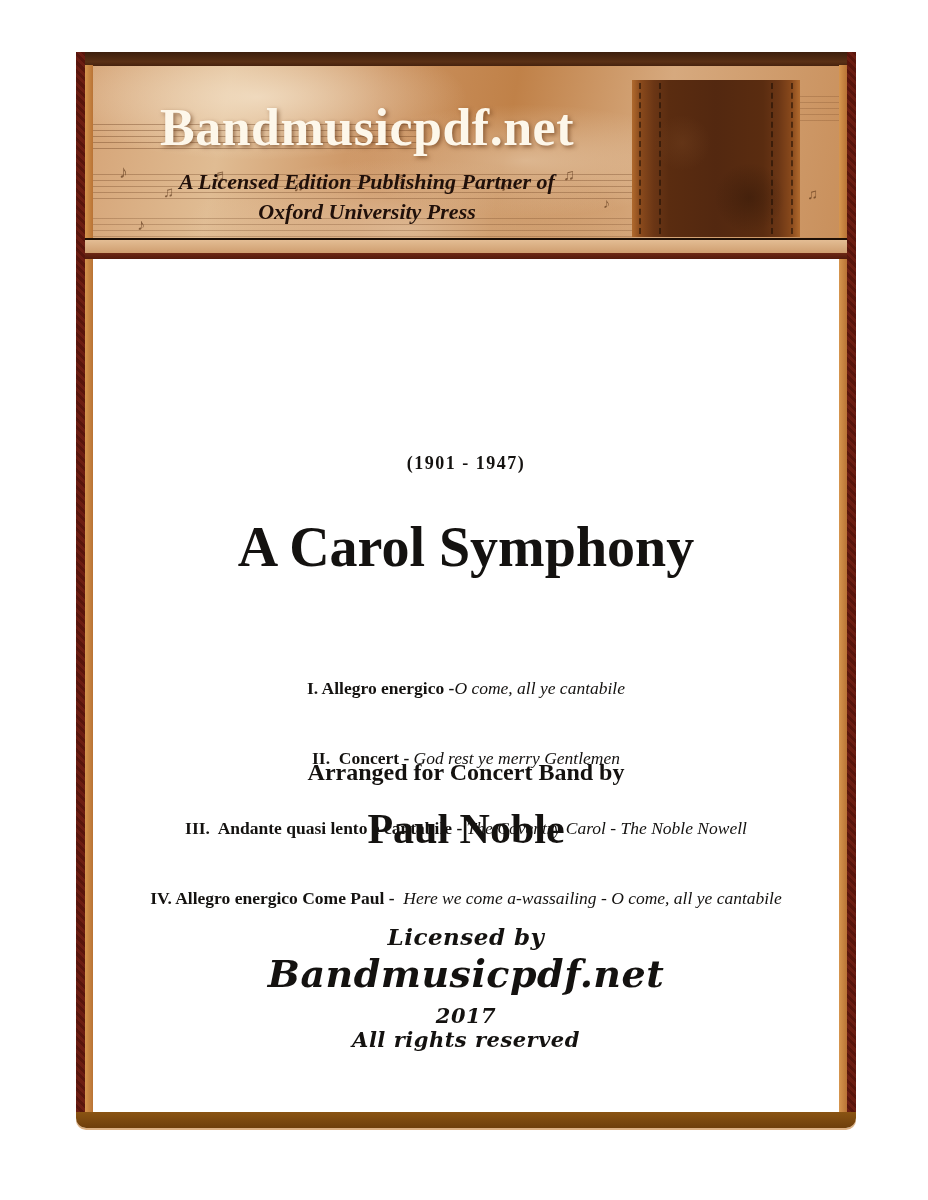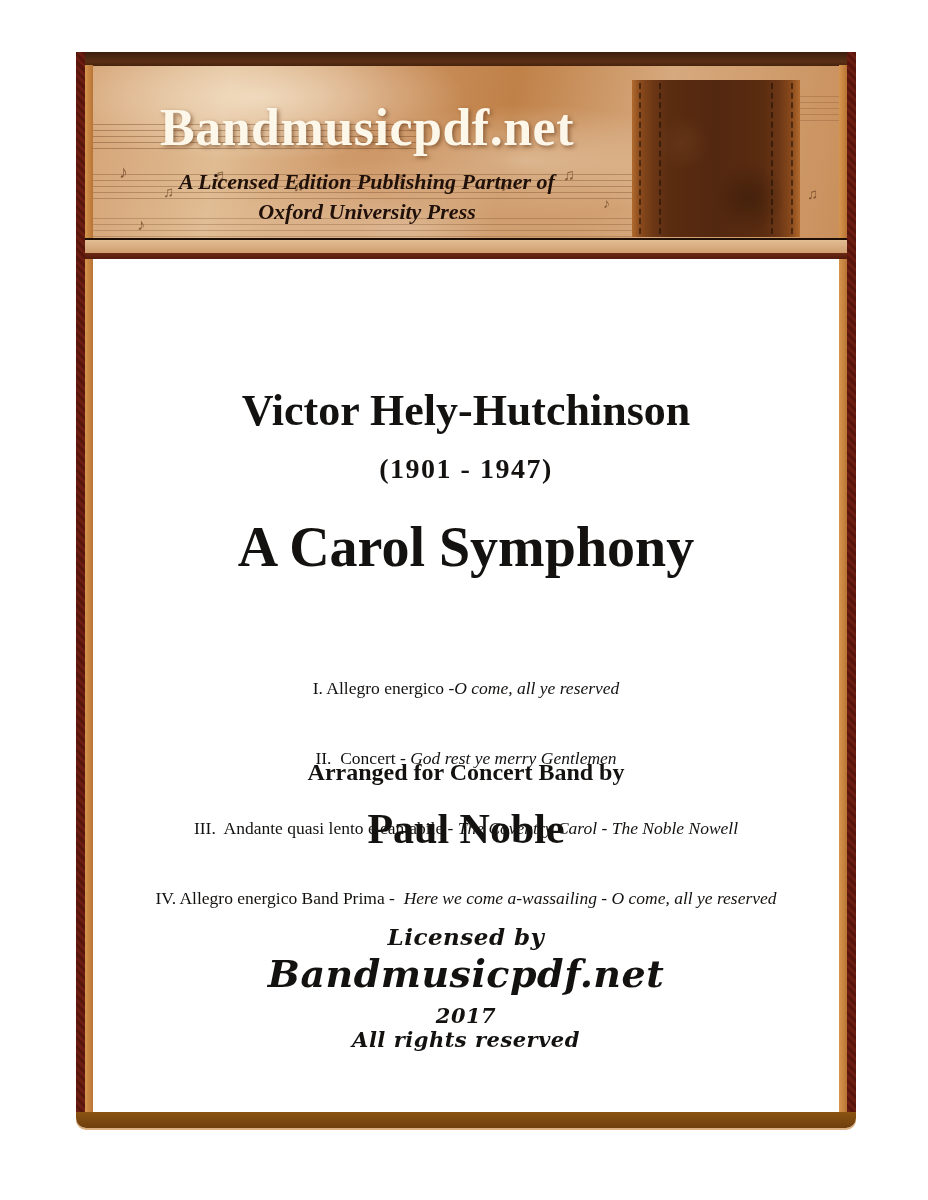--- a/index.html
+++ b/index.html
@@ -55,25 +55,25 @@
       radial-gradient(circle 50px at 70% 75%, rgba(40,18,6,.4), rgba(0,0,0,0) 70%),
       linear-gradient(90deg,#b06a2e 0%,#8a4a1c 5%,#6b3615 13%,#5a2c10 22%,#532810 50%,#5a2c10 78%,#6b3615 87%,#8a4a1c 95%,#b06a2e 100%);}
   .spine::before,.spine::after{content:"";position:absolute;top:3px;bottom:3px;width:18px;
     border-left:2px dashed rgba(25,12,4,.55);border-right:2px dashed rgba(25,12,4,.55);}
   .spine::before{left:7px;} .spine::after{right:7px;}
 
   
   .content{position:absolute;left:17px;top:207px;width:746px;bottom:16px;background:#ffffff;}
   .cblock{position:absolute;left:0;width:746px;text-align:center;color:#141210;}
   .composer{top:126px;font-size:44px;font-weight:bold;}
-  .dates{top:194px;font-size:28px;font-weight:bold;letter-spacing:1.5px;}
+  .dates{top:194px;font-size:18px;font-weight:bold;letter-spacing:1.5px;}
   .worktitle{top:256px;font-size:56px;font-weight:bold;}
   .workyear{top:333px;font-size:17px;font-weight:bold;letter-spacing:1px;}
   .movements{top:371px;font-size:17.5px;line-height:23.4px;white-space:pre-wrap;}
-  .mv-bold{font-weight:normal;}
+  .mv-bold{font-weight:bold;}
   .mv-italic{font-style:italic;}
   .arranged{top:500px;font-size:24px;font-weight:bold;}
   .arranger{top:546px;font-size:42px;font-weight:bold;}
   .script{font-family:"DejaVu Serif", cursive, serif;font-style:italic;letter-spacing:.5px;}
   .published-by{top:664px;font-size:23px;font-weight:bold;}
   .publisher{top:692px;font-size:38px;font-weight:bold;}
   .pub-year{top:744px;font-size:21px;font-weight:bold;}
   .rights{top:768px;font-size:21px;font-weight:bold;}
 </style>
 </head>
@@ -112,29 +112,28 @@
       <div class="banner-sub line2">Oxford University Press</div>
     </div>
 
     <div class="banner-black-line"></div>
     <div class="marble-strip"></div>
     <div class="banner-dark-line"></div>
     <div class="corner-tab left"></div>
     <div class="corner-tab right"></div>
 
     <div class="content">
-      <div class="cblock composer">Victor Hely-Hutchinson</div>
       <div class="cblock dates">(1901 - 1947)</div>
       <div class="cblock worktitle">A Carol Symphony</div>
 
       <div class="cblock movements">
-        <div><span class="mv-bold">I. Allegro energico -</span><span class="mv-italic">O come, all ye reserved</span></div>
+        <div><span class="mv-bold">I. Allegro energico -</span><span class="mv-italic">O come, all ye cantabile</span></div>
         <div><span class="mv-bold">II.  Concert - </span><span class="mv-italic">God rest ye merry Gentlemen</span></div>
         <div><span class="mv-bold">III.  Andante quasi lento e cantabile - </span><span class="mv-italic">The Coventry Carol - The Noble Nowell</span></div>
-        <div><span class="mv-bold">IV. Allegro energico Band Prima -  </span><span class="mv-italic">Here we come a-wassailing - O come, all ye reserved</span></div>
+        <div><span class="mv-bold">IV. Allegro energico Come Paul -  </span><span class="mv-italic">Here we come a-wassailing - O come, all ye cantabile</span></div>
       </div>
 
       <div class="cblock arranged">Arranged for Concert Band by</div>
       <div class="cblock arranger">Paul Noble</div>
 
       <div class="cblock script published-by">Licensed by</div>
       <div class="cblock script publisher">Bandmusicpdf.net</div>
       <div class="cblock script pub-year">2017</div>
       <div class="cblock script rights">All rights reserved</div>
     </div>

